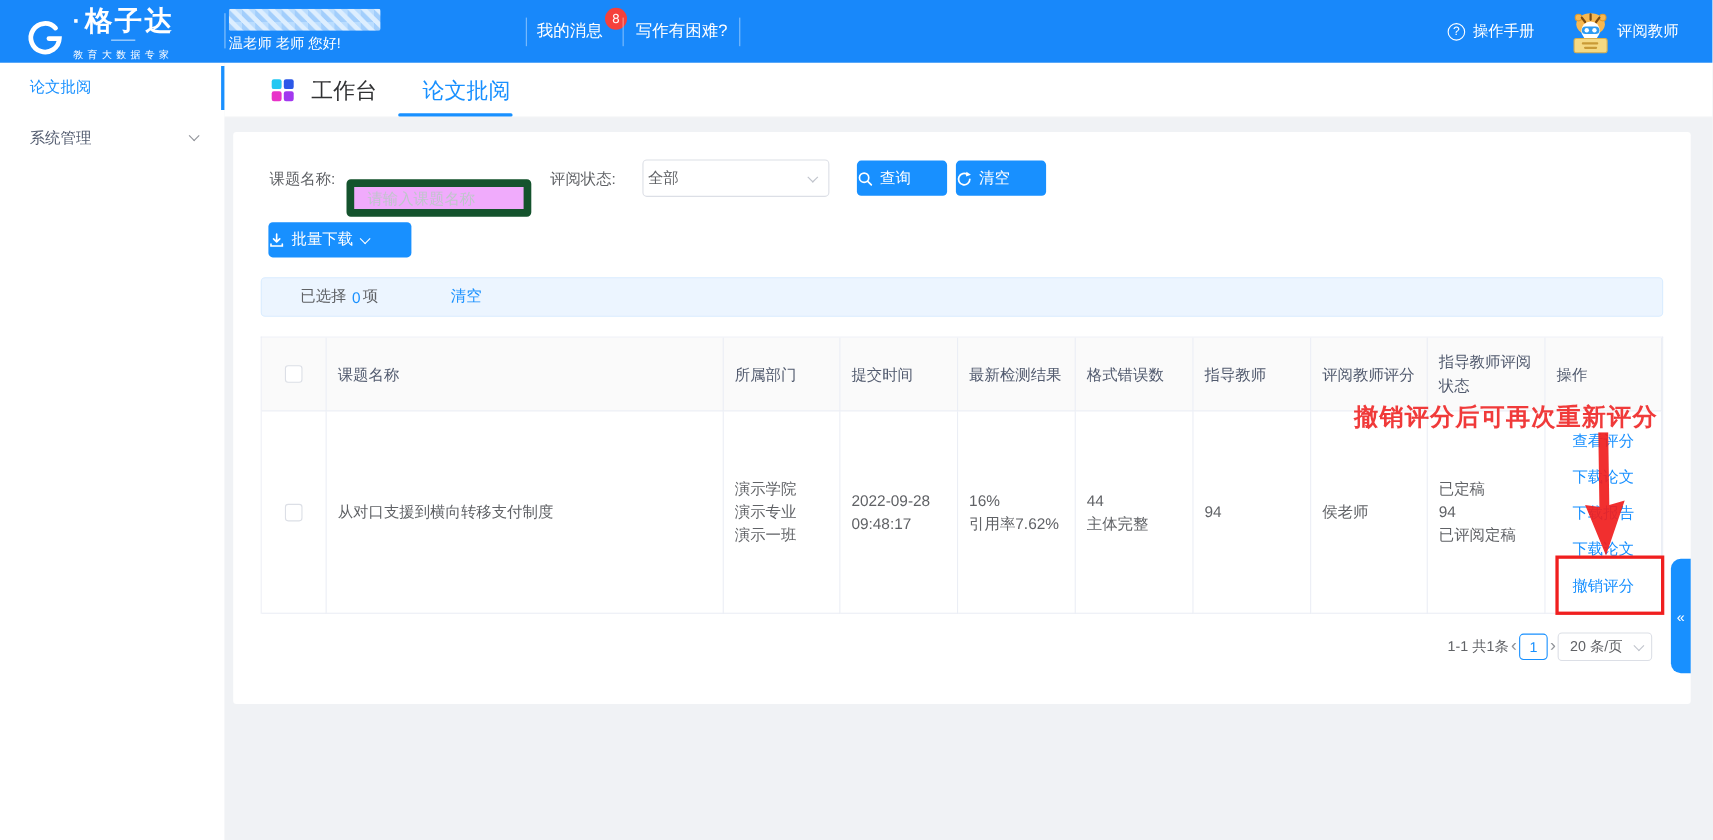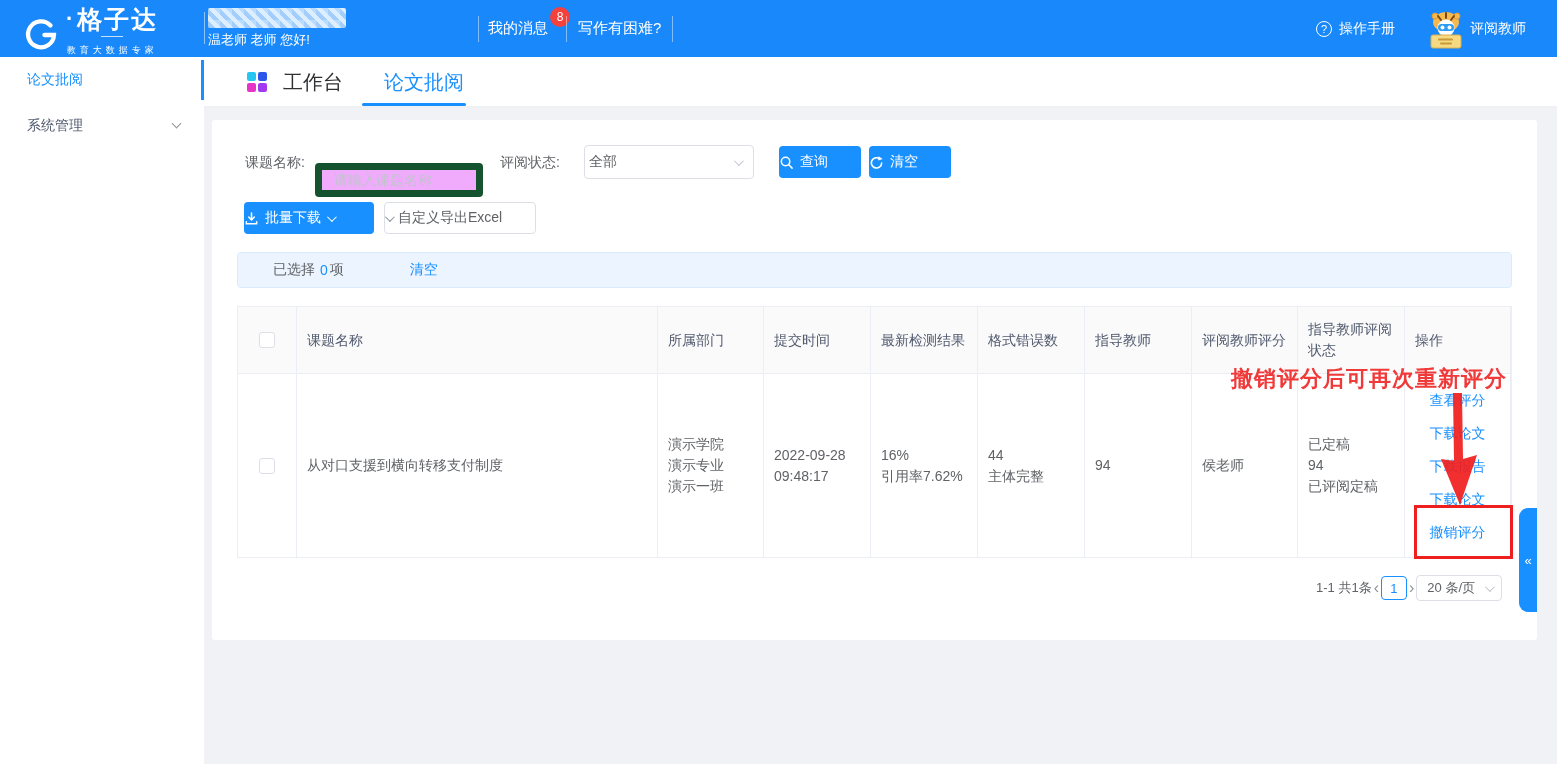--- a/index.html
+++ b/index.html
@@ -199,24 +199,20 @@
     </button>
 
     <button class="btn primary" style="left:32px; top:82px; width:130px;">
       <svg width="15" height="15" viewBox="0 0 16 16">
         <path d="M8 2 v7 M5 6.5 L8 9.5 L11 6.5" stroke="#fff" stroke-width="1.6" fill="none" stroke-linecap="round" stroke-linejoin="round"></path>
         <path d="M2.5 11.5 v2 h11 v-2" stroke="#fff" stroke-width="1.6" fill="none" stroke-linecap="round"></path>
       </svg>
       <span>批量下载</span>
       <span class="wchev"></span>
     </button>
-    <button class="btn plain" style="left:172px; top:82px; width:152px;">
-      <span class="gchev"></span>
-      <span>自定义导出Excel</span>
-    </button>
 
     <div class="sel-bar">
       <span style="margin-left:35px;">已选择</span>
       <span class="count">0</span>
       <span>项</span>
       <span class="sel-clear">清空</span>
     </div>
 
     <div class="table">
       <div class="tr head">

